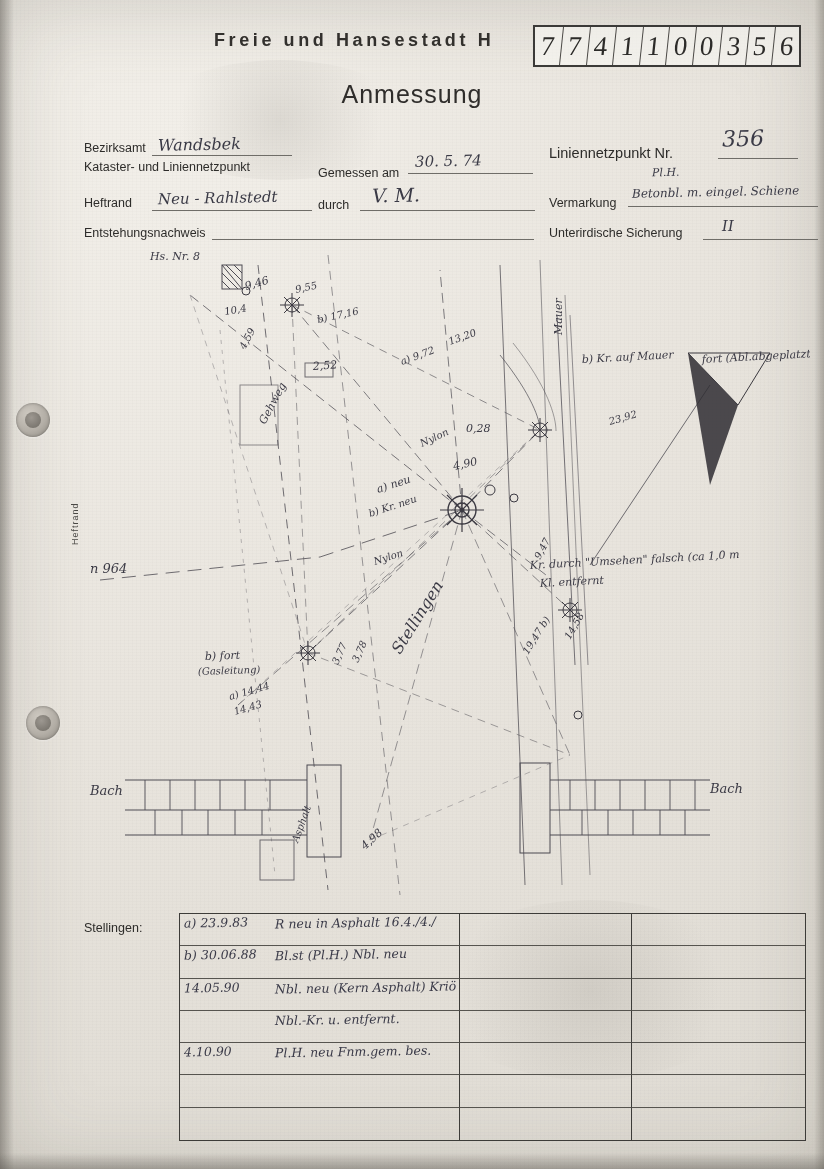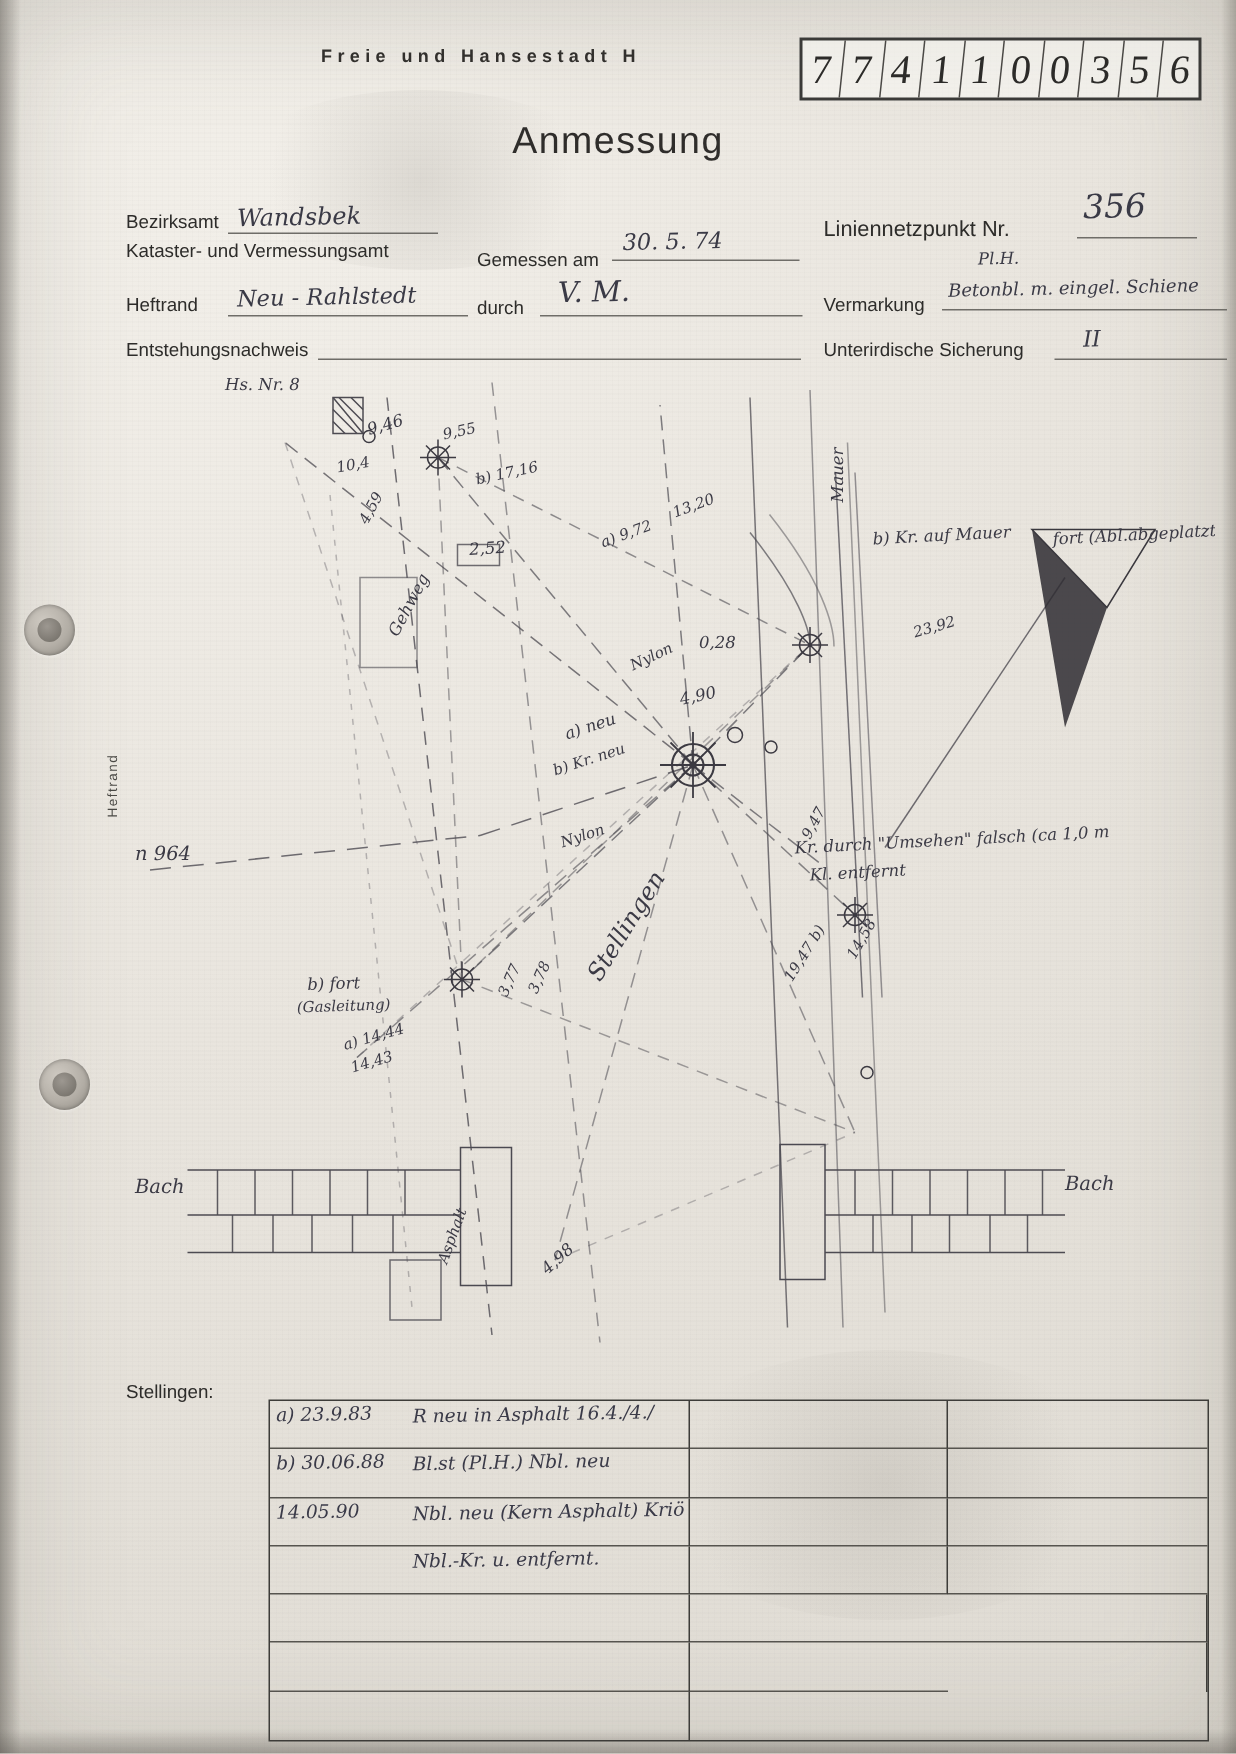--- a/index.html
+++ b/index.html
@@ -47,21 +47,21 @@
   .hole.h2{left:26px;top:706px;}
   .hole i{
     position:absolute;left:9px;top:9px;width:16px;height:16px;border-radius:50%;
     background:radial-gradient(circle at 40% 35%, #9d9891, #6f6b64);
     display:block;
   }
 
   
   .hdr-title{
     position:absolute;left:214px;top:30px;
-    font-size:12px;letter-spacing:3.6px;color:#32302d;font-weight:600;
+    font-size:18px;letter-spacing:3.6px;color:#32302d;font-weight:600;
   }
   .anmessung{
     position:absolute;left:0;top:80px;width:824px;text-align:center;
     font-size:25px;color:#2f2d2b;letter-spacing:1px;
   }
   
   .numbox{
     position:absolute;left:533px;top:25px;width:264px;height:38px;
     border:2px solid #3b3a38;background:rgba(250,249,246,.55);
     display:flex;
@@ -102,21 +102,20 @@
   }
 
   
   .bem-label{position:absolute;left:84px;top:921px;font-size:12.5px;color:#2d2c2a;}
   #bem{
     position:absolute;left:179px;top:913px;width:625px;height:226px;
     border:1.6px solid #3d3c39;
     display:grid;
     grid-template-columns: 1.62fr 1fr 1fr;
     grid-template-rows: repeat(7, 1fr);
-    margin-top: 20px;
   }
   #bem .cell{
     border-right:1.4px solid #3d3c39;border-bottom:1px solid #56544f;
     position:relative;overflow:hidden;
   }
   #bem .cell.c3{border-right:none;}
   #bem .r7{border-bottom:none;}
   .bem-hw{
     position:absolute;left:4px;top:1px;
     font-family:"DejaVu Serif", serif;font-style:italic;
@@ -164,21 +163,21 @@
     <span>0</span>
     <span>3</span>
     <span>5</span>
     <span>6</span>
   </div>
 
   <div class="lbl" style="left:84px;top:141px;">Bezirksamt</div>
   <div class="uline" style="left:152px;top:155px;width:140px;"></div>
   <div class="hw" style="left:158px;top:135px;font-size:16px;">Wandsbek</div>
 
-  <div class="lbl" style="left:84px;top:160px;">Kataster- und Vermessungsamt</div>
+  <div class="lbl" style="left:84px;top:160px;">Kataster- und Liniennetzpunkt</div>
 
   <div class="lbl" style="left:318px;top:166px;">Gemessen am</div>
   <div class="uline" style="left:408px;top:173px;width:125px;"></div>
   <div class="hw" style="left:415px;top:152px;font-size:15px;">30. 5. 74</div>
 
   <div class="lbl" style="left:84px;top:196px;">Heftrand</div>
   <div class="uline" style="left:152px;top:210px;width:160px;"></div>
   <div class="hw" style="left:158px;top:189px;font-size:15px;">Neu - Rahlstedt</div>
 
   <div class="lbl" style="left:318px;top:198px;">durch</div>
@@ -366,20 +365,24 @@
         <div class="bem-hw">14.05.90</div>
         <div class="bem-hw" style="left: 95px;">Nbl. neu (Kern Asphalt)  Kriö</div>
       </div>
       <div class="cell c2"></div>
       <div class="cell c3"></div>
       <div class="cell c1">
         <div class="bem-hw" style="left: 95px;">Nbl.-Kr. u. entfernt.</div>
       </div>
       <div class="cell c2"></div>
       <div class="cell c3"></div>
+      <div class="cell c1">
+        <div class="bem-hw">4.10.90</div>
+        <div class="bem-hw" style="left: 95px;">Pl.H. neu      Fnm.gem. bes.</div>
+      </div>
       <div class="cell c2"></div>
       <div class="cell c3"></div>
       <div class="cell c1"></div>
       <div class="cell c2"></div>
       <div class="cell c3"></div>
       <div class="cell c1 r7"></div>
       <div class="cell c2 r7"></div>
       <div class="cell c3 r7"></div>
     </div>
 

